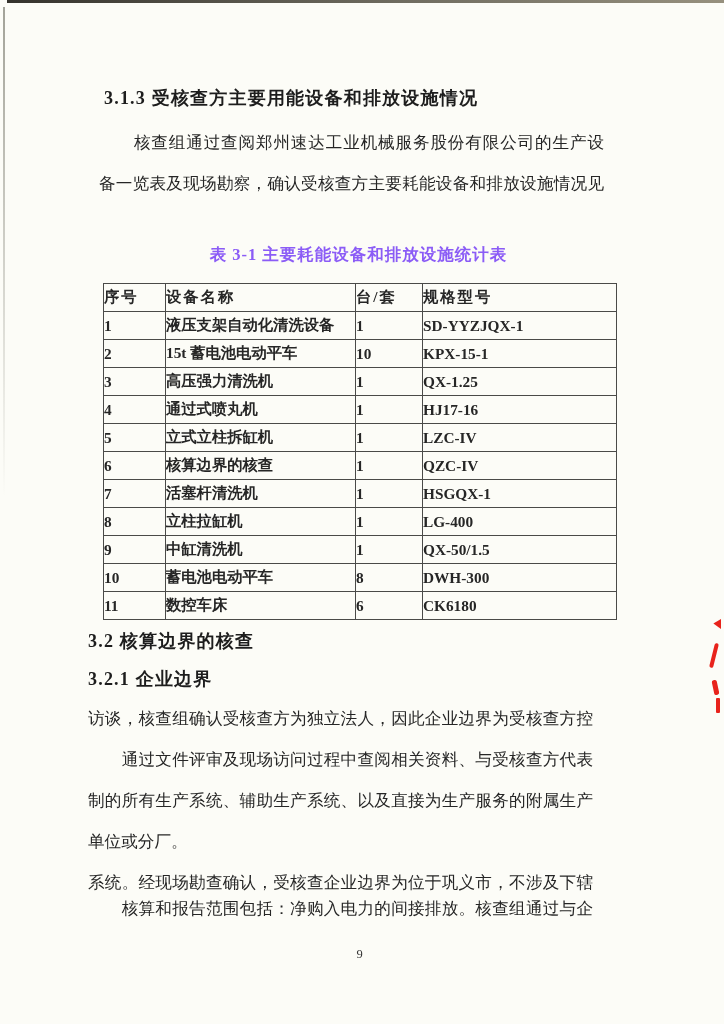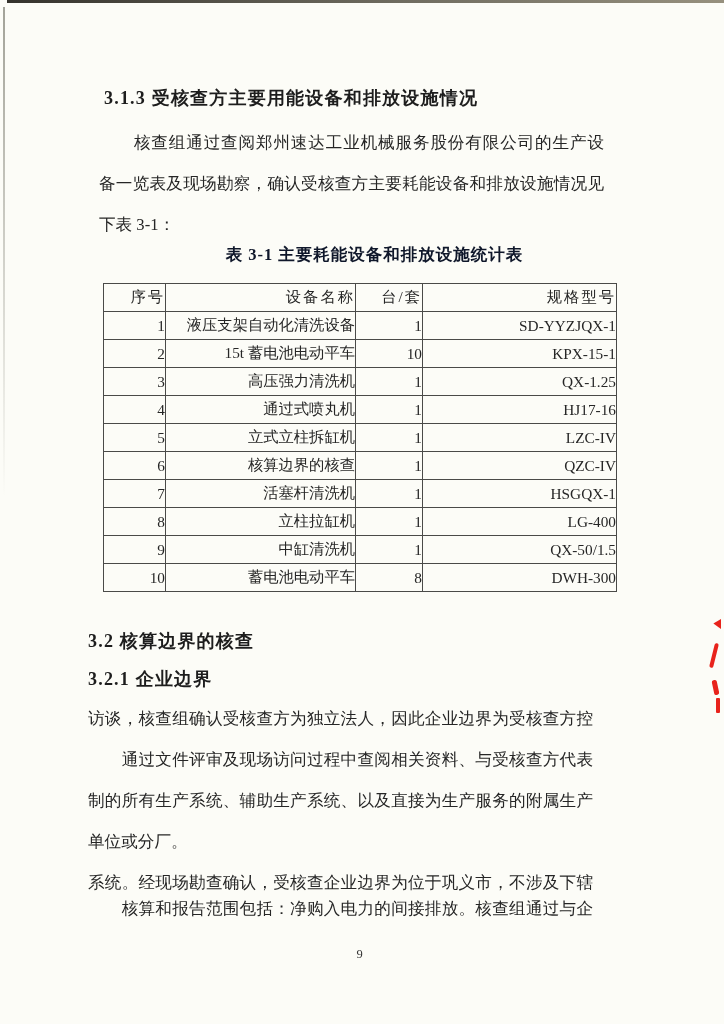--- a/index.html
+++ b/index.html
@@ -36,33 +36,33 @@
   
   .para { position: absolute; width: 505px; font-size: 16.6px; color: #262626; }
   .para .pline { height: 41px; line-height: 41px; overflow: hidden; }
   .pline.just { text-align: justify; text-align-last: justify; }
   .pline.last { text-align: left; }
   .para-1 { left: 99px; top: 122px; }
   .para-2 { left: 88px; top: 698px; }
   .para-3 { left: 88px; top: 888px; }
   
   .tbl-title {
-    position: absolute; left: 118px; top: 244px; width: 513px;
+    position: absolute; left: 102px; top: 244px; width: 513px;
     text-align: center; font-weight: bold; font-size: 16.5px;
-    letter-spacing: 1px; color: #0f172a; white-space: nowrap;
+    letter-spacing: 1px; color: #8b5cf6; white-space: nowrap;
   }
   table.equip {
     position: absolute; left: 103px; top: 283px; width: 513px;
     border-collapse: collapse; table-layout: fixed;
   }
   table.equip td, table.equip th {
     border: 1.5px solid #4a4a48;
     height: 28px;
-    text-align: right; vertical-align: middle;
-    font-size: 15.3px; font-weight: normal;
+    text-align: left; vertical-align: middle;
+    font-size: 15.3px; font-weight: bold;
     color: #262626;
     padding: 0;
     overflow: hidden; white-space: nowrap;
   }
   table.equip th { letter-spacing: 2px; }
   
   .page-num {
     position: absolute; left: 103px; top: 947px; width: 513px;
     text-align: center; font-size: 12.5px; color: #333;
   }
@@ -81,21 +81,20 @@
 <body>
 
 <div class="scan-edge-top"></div>
 <div class="scan-edge-left"></div>
 
 <div class="heading h-313">3.1.3 受核查方主要用能设备和排放设施情况</div>
 
 <div class="para para-1">
   <div class="pline just">　　核查组通过查阅郑州速达工业机械服务股份有限公司的生产设</div>
   <div class="pline just">备一览表及现场勘察，确认受核查方主要耗能设备和排放设施情况见</div>
-  <div class="pline last">下表 3-1：</div>
 </div>
 
 <div class="tbl-title">表 3-1 主要耗能设备和排放设施统计表</div>
 
 <table class="equip">
   <colgroup>
     <col style="width:62px">
       <col style="width:190px">
       <col style="width:67px">
       <col style="width:194px">
@@ -160,20 +159,26 @@
     <td>中缸清洗机</td>
     <td>1</td>
     <td>QX-50/1.5</td>
   </tr>
   <tr>
     <td>10</td>
     <td>蓄电池电动平车</td>
     <td>8</td>
     <td>DWH-300</td>
   </tr>
+  <tr>
+    <td>11</td>
+    <td>数控车床</td>
+    <td>6</td>
+    <td>CK6180</td>
+  </tr>
 </tbody>
   </table>
 
 <div class="heading h-32">3.2 核算边界的核查</div>
 <div class="heading h-321">3.2.1 企业边界</div>
 
 <div class="para para-2">
   <div class="pline just">访谈，核查组确认受核查方为独立法人，因此企业边界为受核查方控</div>
   <div class="pline just">　　通过文件评审及现场访问过程中查阅相关资料、与受核查方代表</div>
   <div class="pline just">制的所有生产系统、辅助生产系统、以及直接为生产服务的附属生产</div>

